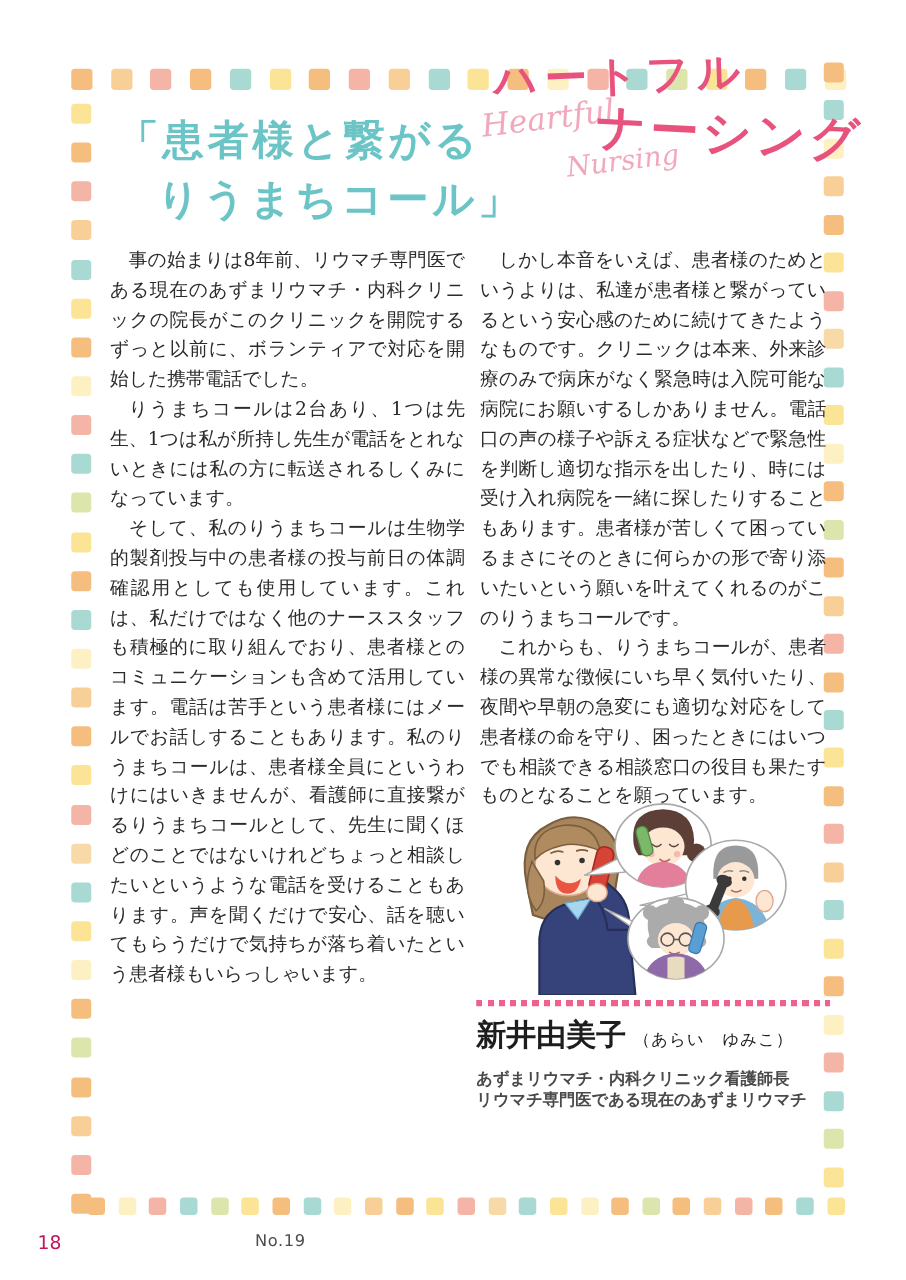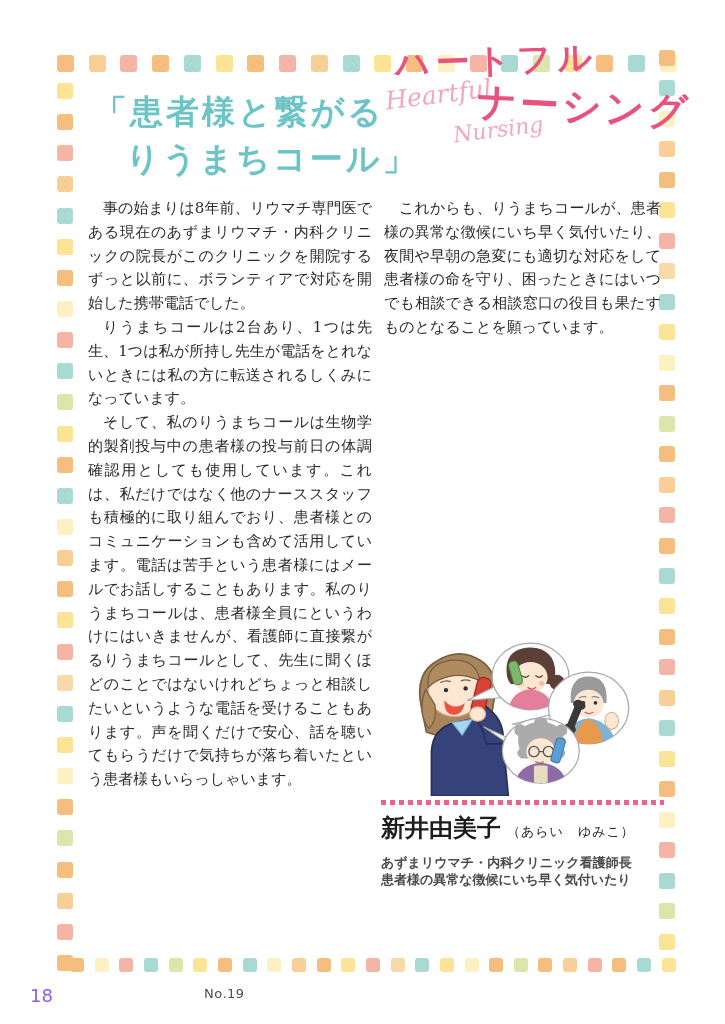--- a/index.html
+++ b/index.html
@@ -62,21 +62,21 @@
   .profile-name { margin-top:9px; font-family:"DejaVu Serif","Liberation Serif",serif;
                   color:#1d1d1d; font-size:24px; font-weight:bold; line-height:28px; }
   .profile-name .reading { font-size:13px; font-weight:normal; margin-left:6px; letter-spacing:1px; }
   .profile-role { font-size:13px; font-weight:bold; color:#4a4a4a; line-height:16.5px; }
   .profile-role.first { margin-top:9px; }
   .profile-note { font-size:12px; color:#828282; line-height:15.5px; margin-top:6px; text-align:justify; }
 
   
   .footer { position:absolute; left:0; top:975px; width:100%; height:40px; z-index:1;
             font-family:"DejaVu Sans","Liberation Sans",sans-serif; }
-  .page-num { position:absolute; left:30px; top:10px; font-size:18px; color:#8b5cf6; }
+  .page-num { position:absolute; left:30px; top:10px; font-size:15px; color:#be185d; }
   .mag-name { position:absolute; left:88px; top:2px; font-size:22px; font-weight:bold;
               font-style:italic; color:var(--magazine-magenta); letter-spacing:1px; }
   .issue    { position:absolute; left:204px; top:11px; font-size:13px; color:#4d4d4d; letter-spacing:0.5px; }
 </style>
 </head>
 <body>
 
 <div class="page">
 
   <div id="border-top" class="border-row">
@@ -205,20 +205,21 @@
   </div>
 
   <div id="col-left" class="col">
     <p>事の始まりは8年前、リウマチ専門医である現在のあずまリウマチ・内科クリニックの院長がこのクリニックを開院するずっと以前に、ボランティアで対応を開始した携帯電話でした。</p>
     <p>りうまちコールは2台あり、1つは先生、1つは私が所持し先生が電話をとれないときには私の方に転送されるしくみになっています。</p>
     <p>そして、私のりうまちコールは生物学的製剤投与中の患者様の投与前日の体調確認用としても使用しています。これは、私だけではなく他のナーススタッフも積極的に取り組んでおり、患者様とのコミュニケーションも含めて活用しています。電話は苦手という患者様にはメールでお話しすることもあります。私のりうまちコールは、患者様全員にというわけにはいきませんが、看護師に直接繋がるりうまちコールとして、先生に聞くほどのことではないけれどちょっと相談したいというような電話を受けることもあります。声を聞くだけで安心、話を聴いてもらうだけで気持ちが落ち着いたという患者様もいらっしゃいます。</p>
 
   </div>
 
   <div id="col-right" class="col">
+    <p>しかし本音をいえば、患者様のためというよりは、私達が患者様と繋がっているという安心感のために続けてきたようなものです。クリニックは本来、外来診療のみで病床がなく緊急時は入院可能な病院にお願いするしかありません。電話口の声の様子や訴える症状などで緊急性を判断し適切な指示を出したり、時には受け入れ病院を一緒に探したりすることもあります。患者様が苦しくて困っているまさにそのときに何らかの形で寄り添いたいという願いを叶えてくれるのがこのりうまちコールです。</p>
     <p>これからも、りうまちコールが、患者様の異常な徴候にいち早く気付いたり、夜間や早朝の急変にも適切な対応をして患者様の命を守り、困ったときにはいつでも相談できる相談窓口の役目も果たすものとなることを願っています。</p>
   </div>
 
   <div class="illustration">
     <svg viewBox="0 0 280 185" preserveAspectRatio="xMidYMid meet">
       <defs>
         <clipPath id="clip-b1">
             <ellipse cx="150" cy="45" rx="45" ry="39"></ellipse>
           </clipPath>
         <clipPath id="clip-b2">
@@ -309,21 +310,21 @@
       </g>
     </svg>
   </div>
 
   <section class="profile">
     <div class="profile-rule"></div>
     <div class="profile-name">
       <span>新井由美子</span><span class="reading">（あらい　ゆみこ）</span>
     </div>
     <div class="profile-role first">あずまリウマチ・内科クリニック看護師長</div>
-    <div class="profile-role">患者様の異常な徴候にいち早く気付いたり</div>
+    <div class="profile-role">リウマチ専門医である現在のあずまリウマチ</div>
   </section>
 
   <div class="footer">
     <span class="page-num">18</span>
     <span class="issue">No.19</span>
   </div>
 
 </div>
 
 </body></html>

